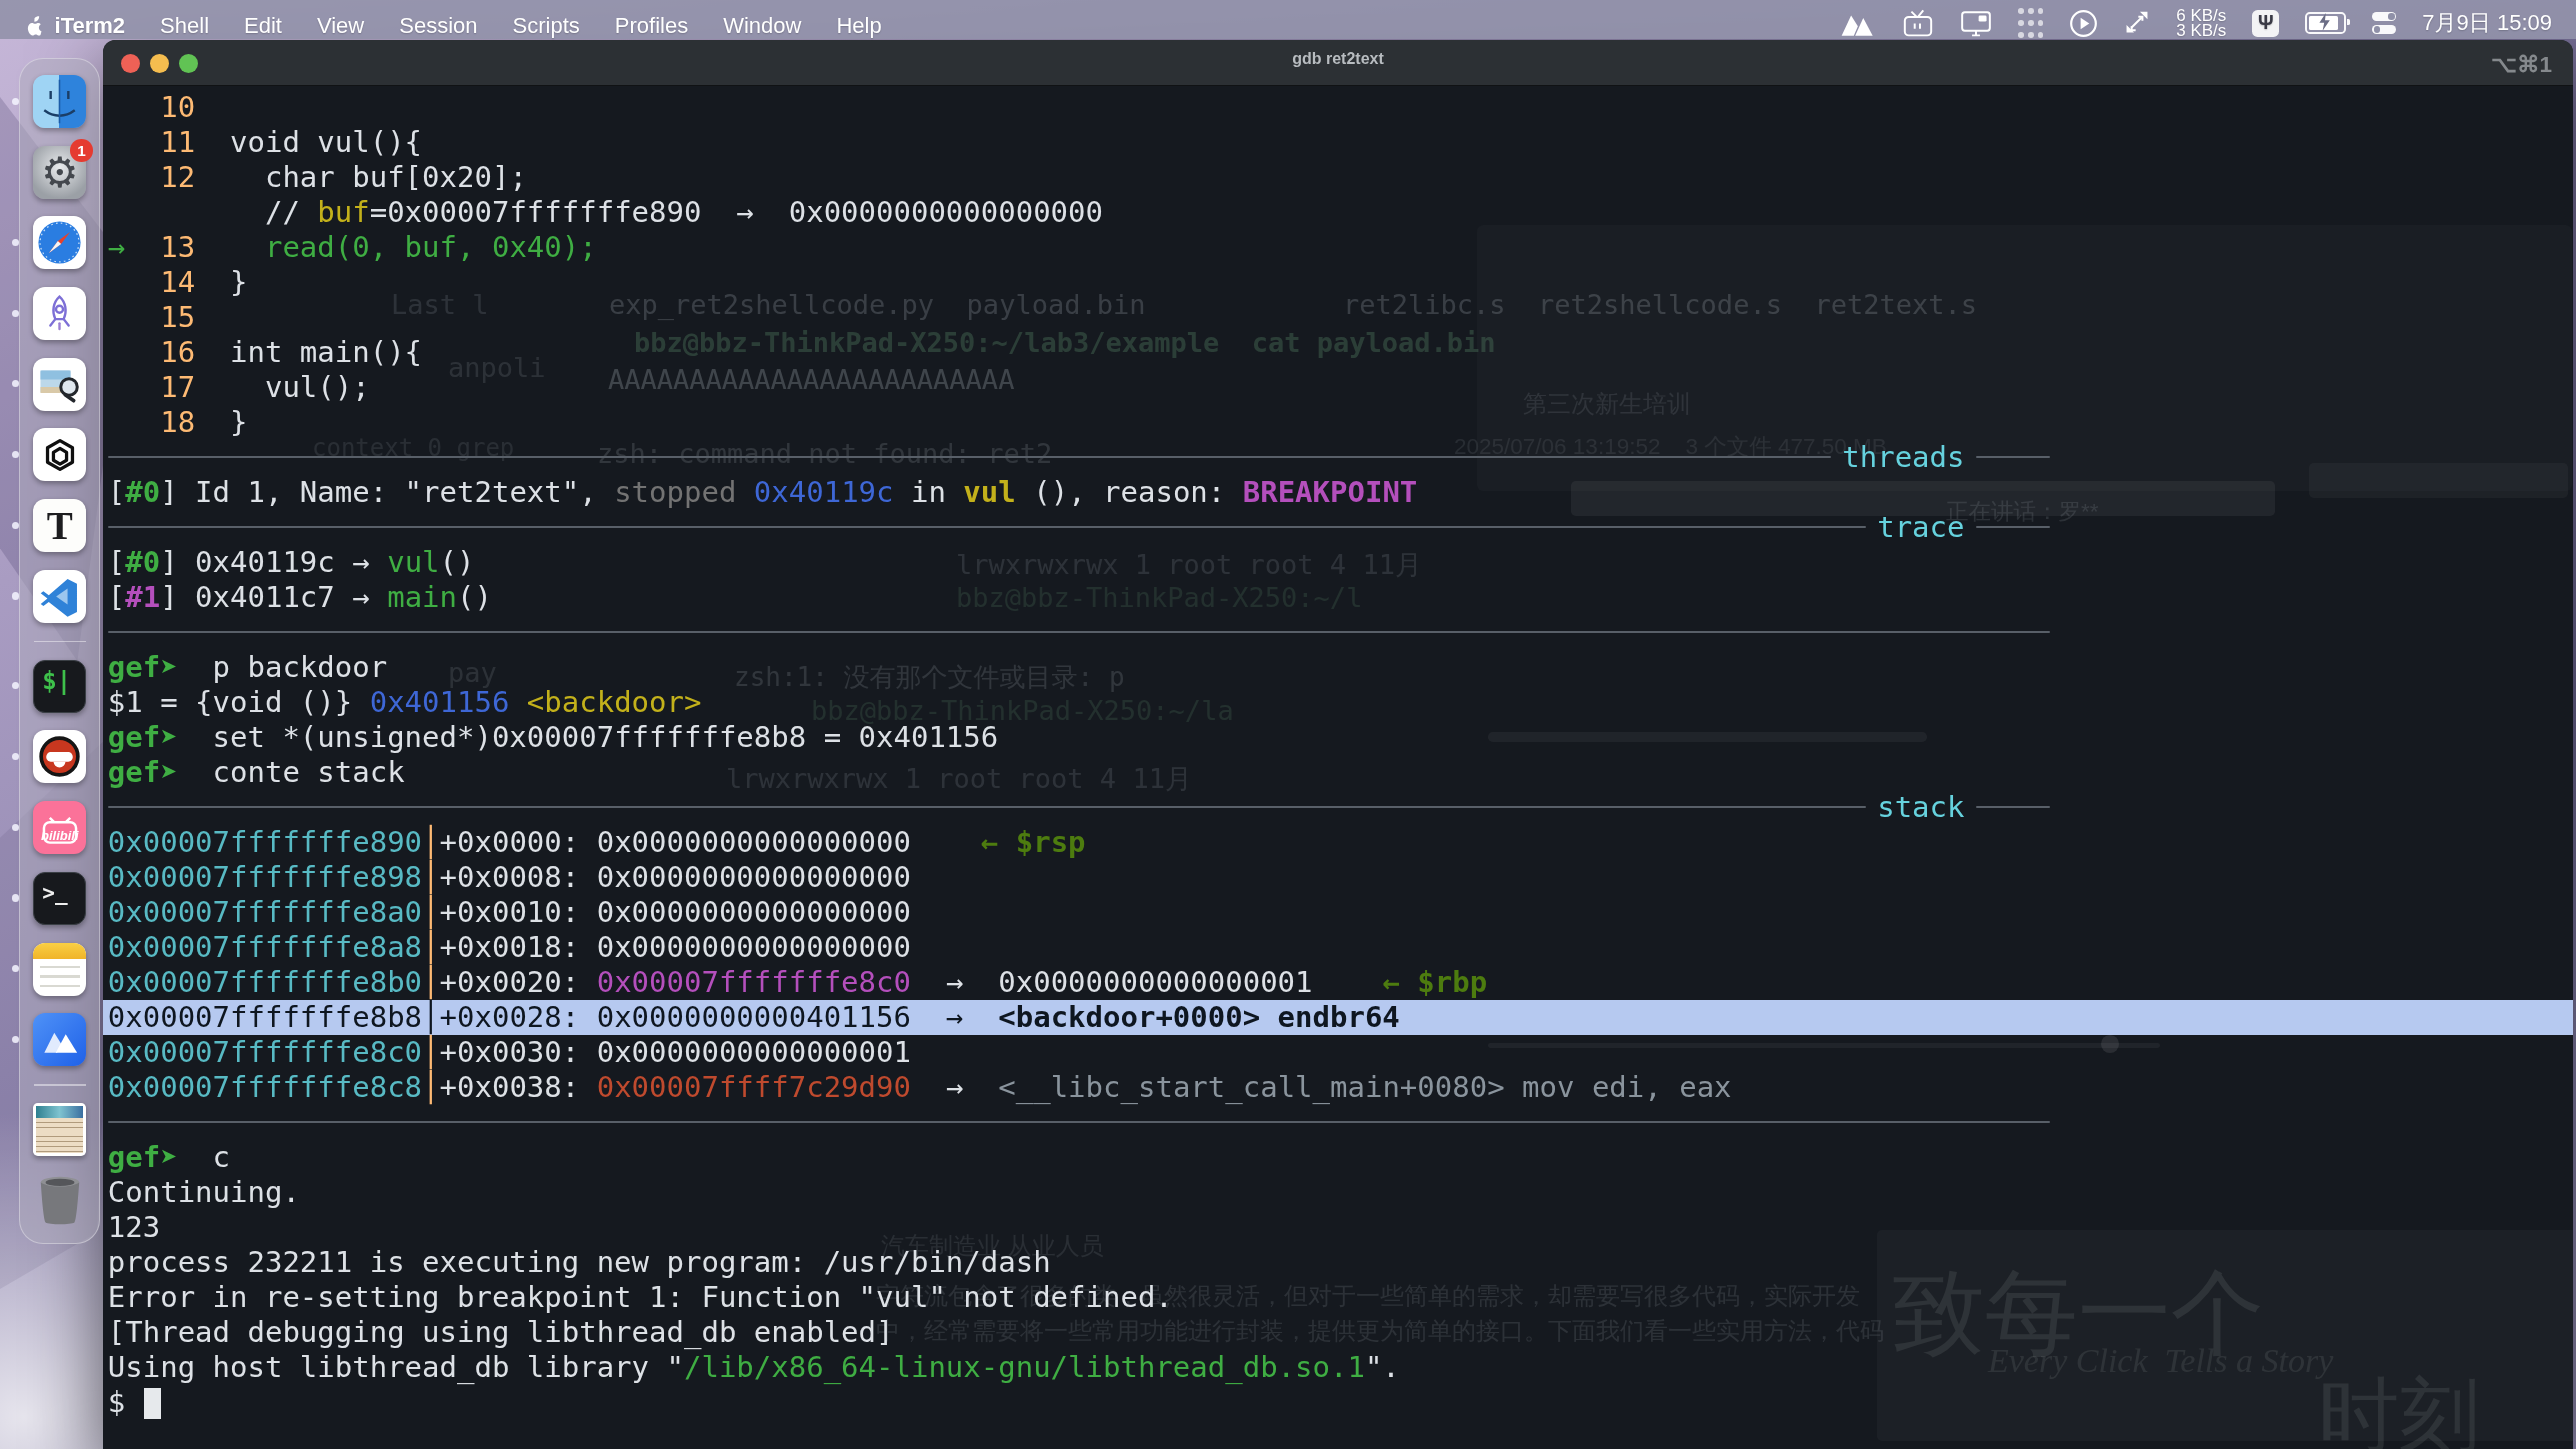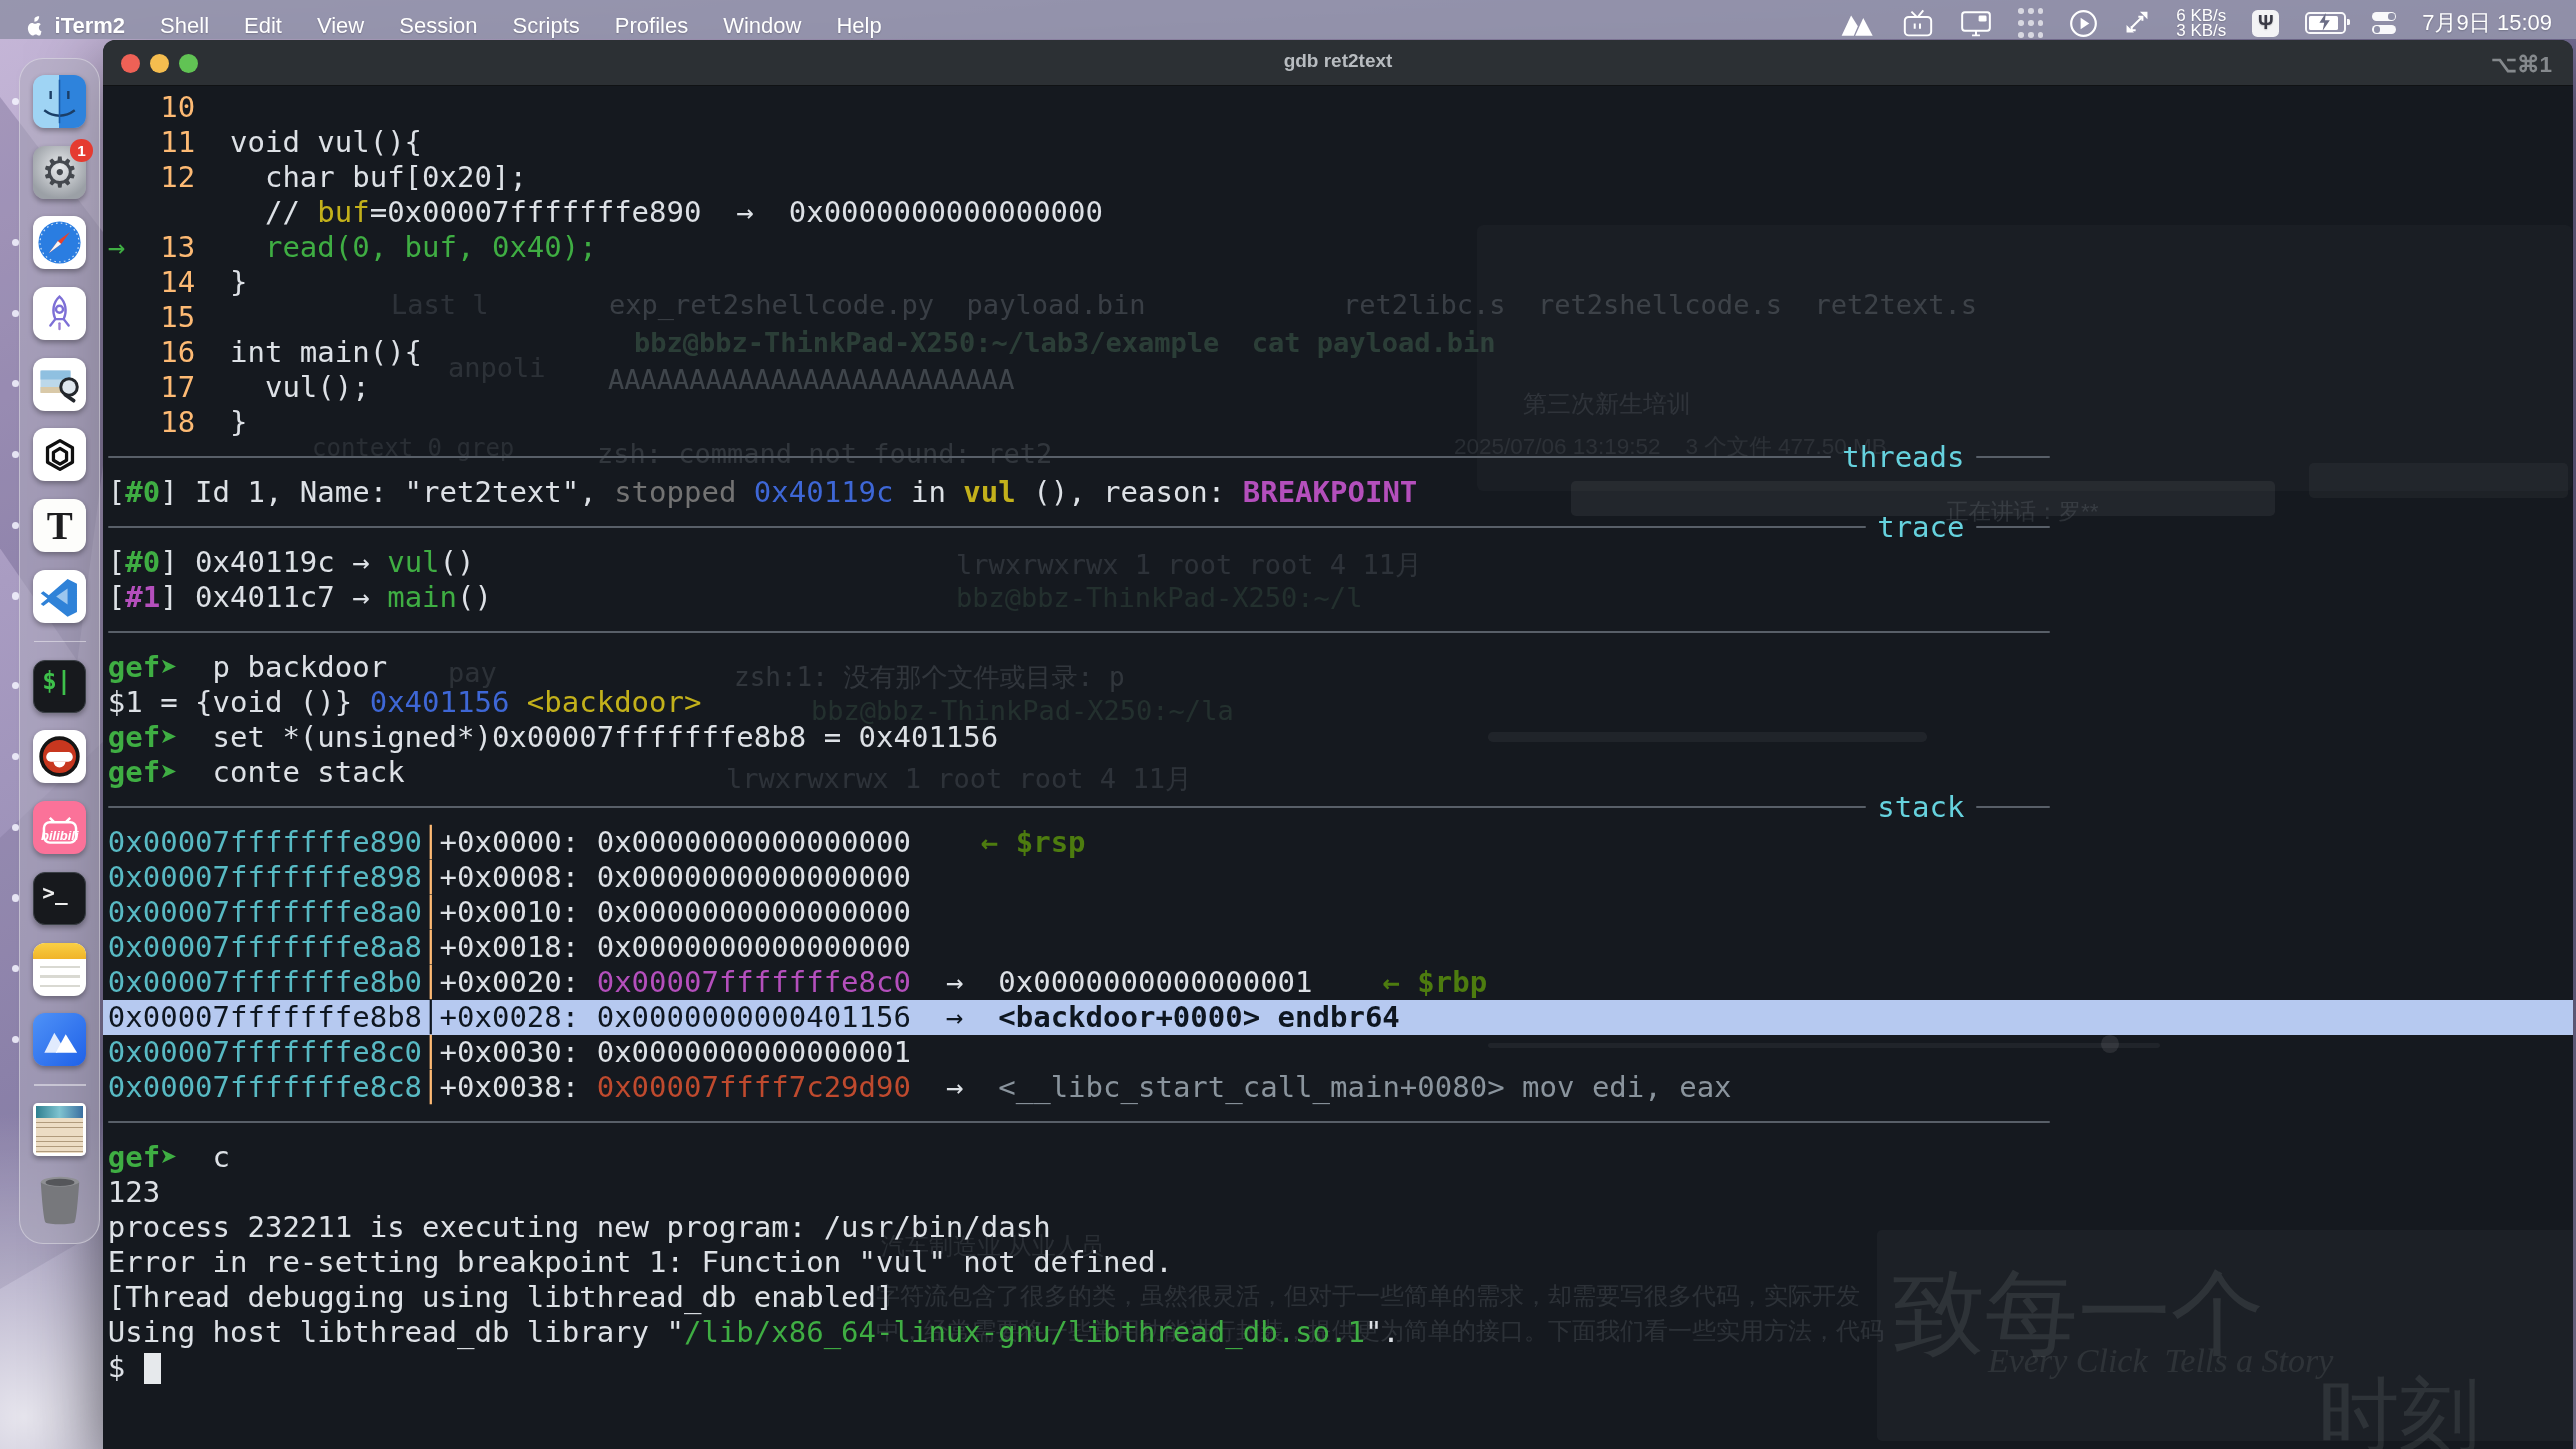--- a/index.html
+++ b/index.html
@@ -54,21 +54,21 @@
   .ic svg{display:block;}
 
   
   #window{position:absolute;left:103px;top:40px;width:2470px;height:1409px;
       background:#15191f;border-radius:13px 13px 0 0;z-index:30;
       box-shadow:0 24px 72px rgba(0,0,0,.55);}
   #titlebar{position:absolute;left:0;top:0;right:0;height:45px;background:#2c3034;
       border-radius:12px 12px 0 0;border-bottom:0.8px solid #101214;}
   .tl-btn{position:absolute;top:13.7px;width:19.3px;height:19.3px;border-radius:50%;}
   .tl-close{left:17.7px;background:#ee6156;} .tl-min{left:47px;background:#f5bd4f;} .tl-zoom{left:76px;background:#61c354;}
-  #win-title{position:absolute;left:0;right:0;top:9.7px;text-align:center;color:#b8bcc0;font-weight:bold;font-size:19px;}
+  #win-title{position:absolute;left:0;right:0;top:9.7px;text-align:center;color:#b8bcc0;font-weight:bold;font-size:16px;}
   #win-short{position:absolute;right:21px;top:10.5px;color:#85898d;font-size:22.5px;font-weight:bold;}
 
   #ghosts{position:absolute;left:0;top:45px;right:0;bottom:0;overflow:hidden;pointer-events:none;}
   .gtxt{position:absolute;white-space:pre;}
   .grect{position:absolute;background:#fff;}
 
   #term-body{position:absolute;left:0;top:45px;right:0;bottom:0;
       font-family:"DejaVu Sans Mono","DejaVu Sans",monospace;
       font-size:29px;line-height:35px;color:#dde1e6;padding-top:4.8px;}
   .tl{height:35px;padding-left:4.8px;white-space:pre;}
@@ -420,20 +420,21 @@
       <div class="tl"><span class="s-c">0x00007fffffffe890</span><span class="s-g">│</span><span class="s-w">+0x0000: 0x0000000000000000</span><span class="s-bB">    ← $rsp</span></div>
       <div class="tl"><span class="s-c">0x00007fffffffe898</span><span class="s-g">│</span><span class="s-w">+0x0008: 0x0000000000000000</span></div>
       <div class="tl"><span class="s-c">0x00007fffffffe8a0</span><span class="s-g">│</span><span class="s-w">+0x0010: 0x0000000000000000</span></div>
       <div class="tl"><span class="s-c">0x00007fffffffe8a8</span><span class="s-g">│</span><span class="s-w">+0x0018: 0x0000000000000000</span></div>
       <div class="tl"><span class="s-c">0x00007fffffffe8b0</span><span class="s-g">│</span><span class="s-w">+0x0020: </span><span class="s-m">0x00007fffffffe8c0</span><span class="s-w">  →  0x0000000000000001</span><span class="s-bB">    ← $rbp</span></div>
       <div class="tl hl"><span class="s-hd">0x00007fffffffe8b8</span><span class="s-hd">│</span><span class="s-hd">+0x0028: 0x0000000000401156  →  </span><span class="s-hdB">&lt;backdoor+0000&gt; endbr64</span></div>
       <div class="tl"><span class="s-c">0x00007fffffffe8c0</span><span class="s-g">│</span><span class="s-w">+0x0030: 0x0000000000000001</span></div>
       <div class="tl"><span class="s-c">0x00007fffffffe8c8</span><span class="s-g">│</span><span class="s-w">+0x0038: </span><span class="s-o">0x00007ffff7c29d90</span><span class="s-w">  →  </span><span class="s-dim">&lt;__libc_start_call_main+0080&gt; mov edi, eax</span></div>
       <div class="tl sep-row"><span class="rule flex"></span></div>
       <div class="tl"><span class="s-grnB">gef➤</span><span class="s-w">  c</span></div>
+      <div class="tl"><span class="s-w">Continuing.</span></div>
       <div class="tl"><span class="s-w">123</span></div>
       <div class="tl"><span class="s-w">process 232211 is executing new program: /usr/bin/dash</span></div>
       <div class="tl"><span class="s-w">Error in re-setting breakpoint 1: Function "vul" not defined.</span></div>
       <div class="tl"><span class="s-w">[Thread debugging using libthread_db enabled]</span></div>
       <div class="tl"><span class="s-w">Using host libthread_db library "</span><span class="s-grn">/lib/x86_64-linux-gnu/libthread_db.so.1</span><span class="s-w">".</span></div>
       <div class="tl"><span class="s-w">$ </span><span class="cursor"></span></div>
     </div>
 </div>
 
 

